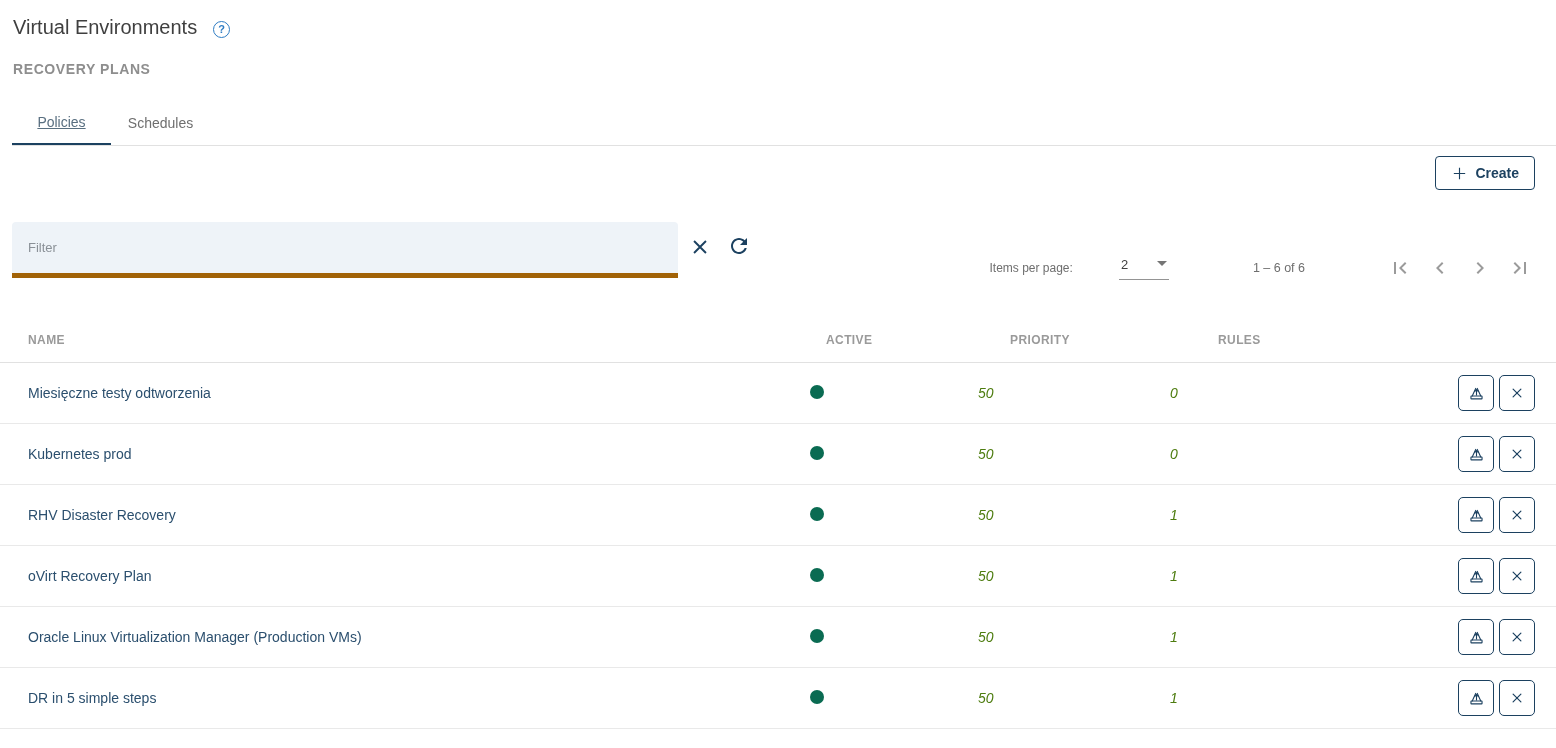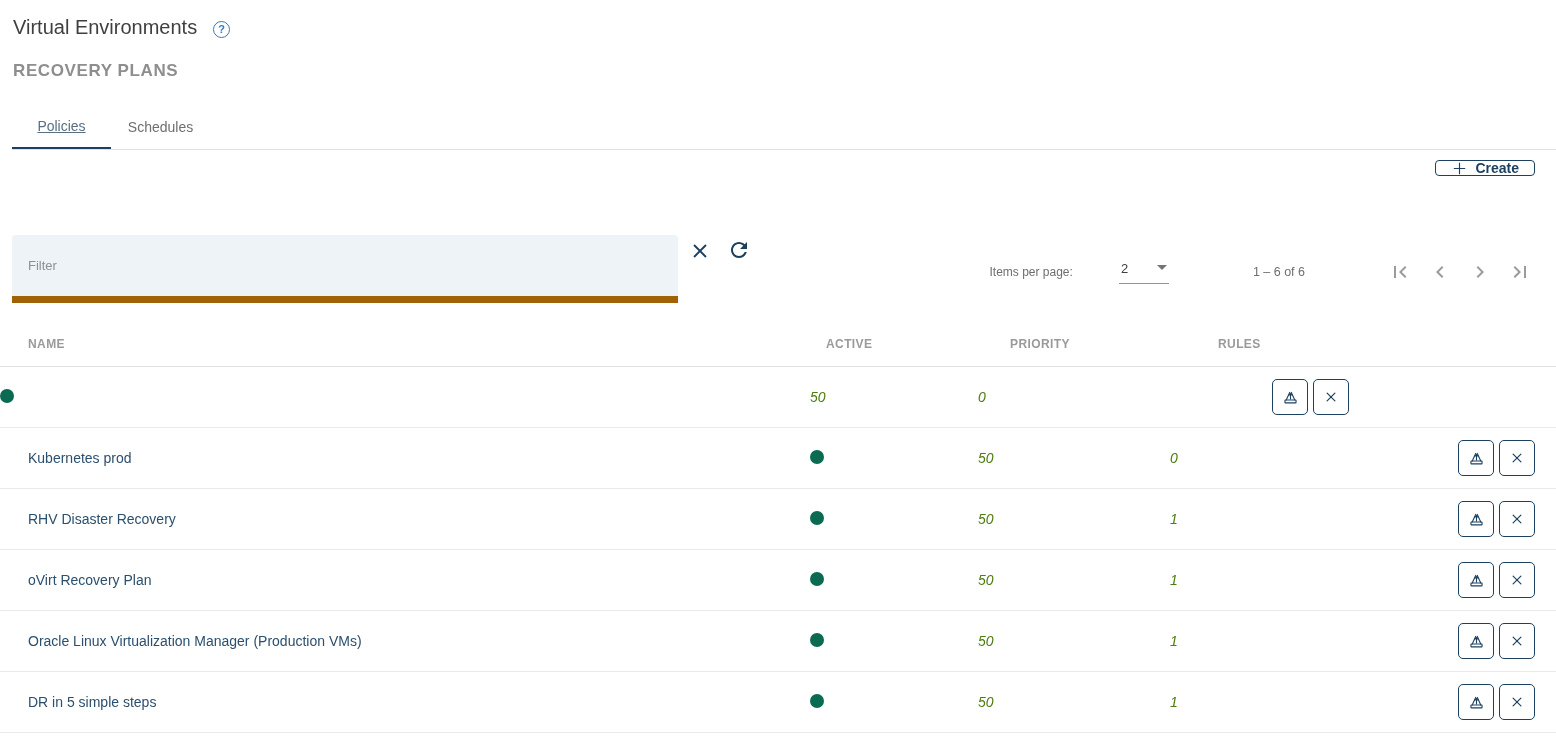--- a/index.html
+++ b/index.html
@@ -8,42 +8,42 @@
   body { font-family: "Liberation Sans", sans-serif; }
   .app { position: relative; width: 1556px; height: 748px; background: #fff; overflow: hidden; }
 
   
   .page-title-row { display: flex; align-items: center; gap: 16px; padding: 16px 0 0 13px; }
   .page-title { font-size: 20px; color: #3f3f3f; font-weight: 400; }
   .help-icon { width: 17px; height: 17px; border: 1.5px solid var(--help-blue); border-radius: 50%;
     color: var(--help-blue); font-size: 11px; font-weight: bold; display: flex; align-items: center;
     justify-content: center; margin-top: 3px; cursor: pointer; }
 
-  .section-subtitle { margin: 22px 0 0 13px; font-size: 17px; font-weight: bold;
+  .section-subtitle { margin: 22px 0 0 13px; font-size: 14px; font-weight: bold;
     letter-spacing: .6px; color: #8e8e8e; }
 
   
   .tabbar { display: flex; margin-left: 12px; margin-top: 23px; border-bottom: 1px solid #e1e1e1; height: 46px; }
   .tab { min-width: 99px; padding: 0 14px; display: flex; align-items: center; justify-content: center;
     font-size: 14px; font-weight: 500; color: #6f6f6f; cursor: pointer; }
   .tab.active { color: var(--tab-active-label); border-bottom: 2px solid var(--accent-navy); }
   .tab.active .tab-label { text-decoration: underline; text-align: right; }
 
   
   .create-row { position: relative; height: 76px; }
-  .create-btn { position: absolute; right: 21px; top: 10px; height: 16px; padding: 0 15px;
+  .create-btn { position: absolute; right: 21px; top: 10px; height: 34px; padding: 0 15px;
     background: #fff; border: 1px solid var(--accent-navy); border-radius: 4px;
     color: var(--accent-navy); font-weight: bold; font-size: 14px; font-family: inherit;
     display: flex; align-items: center; gap: 7px; cursor: pointer; }
   .create-btn svg { display: block; }
 
   
   .controls-row { position: relative; height: 58px; }
-  .filter-box { position: absolute; left: 12px; top: 9px; width: 666px; height: 68px;
-    background: var(--filter-bg); border-radius: 4px 4px 0 0; border-bottom: 7px solid #a16207; }
+  .filter-box { position: absolute; left: 12px; top: 0; width: 666px; height: 56px;
+    background: var(--filter-bg); border-radius: 4px 4px 0 0; border-bottom: 5px solid #a16207; }
   .filter-box input { width: 100%; height: 100%; background: transparent; border: none; outline: none;
     padding: 0 16px; font-size: 13px; font-family: inherit; color: #3f3f3f; }
   .filter-box input::placeholder { color: #8a9097; }
   .ctl-icon-btn { position: absolute; width: 26px; height: 26px; background: none; border: none;
     padding: 0; cursor: pointer; color: var(--accent-navy); display: flex; align-items: center; justify-content: center; }
   .clear-btn { left: 687px; top: 243px; }
   .refresh-btn { left: 726px; top: 242px; }
   .controls-row .clear-btn { top: 13px; }
   .controls-row .refresh-btn { top: 12px; }
 
@@ -169,20 +169,23 @@
   <div class="thead">
     <div class="cell-name">NAME</div>
     <div>ACTIVE</div>
     <div>PRIORITY</div>
     <div>RULES</div>
     <div></div>
   </div>
 
   <div id="table-body">
   <div class="trow">
+    <div class="cell-name">
+      <span class="name-link">Miesięczne testy odtworzenia</span>
+    </div>
     <div>
       <span class="dot"></span>
     </div>
     <div class="cell-num">50</div>
     <div class="cell-num">0</div>
     <div class="cell-actions">
       <button class="icon-btn">
         <span>
           <svg width="19" height="19" viewBox="0 0 24 24" fill="none" stroke="currentColor" stroke-width="1.4" stroke-linejoin="round" stroke-linecap="round">
             <path d="M11 5.6 L6.6 15.2"></path>

